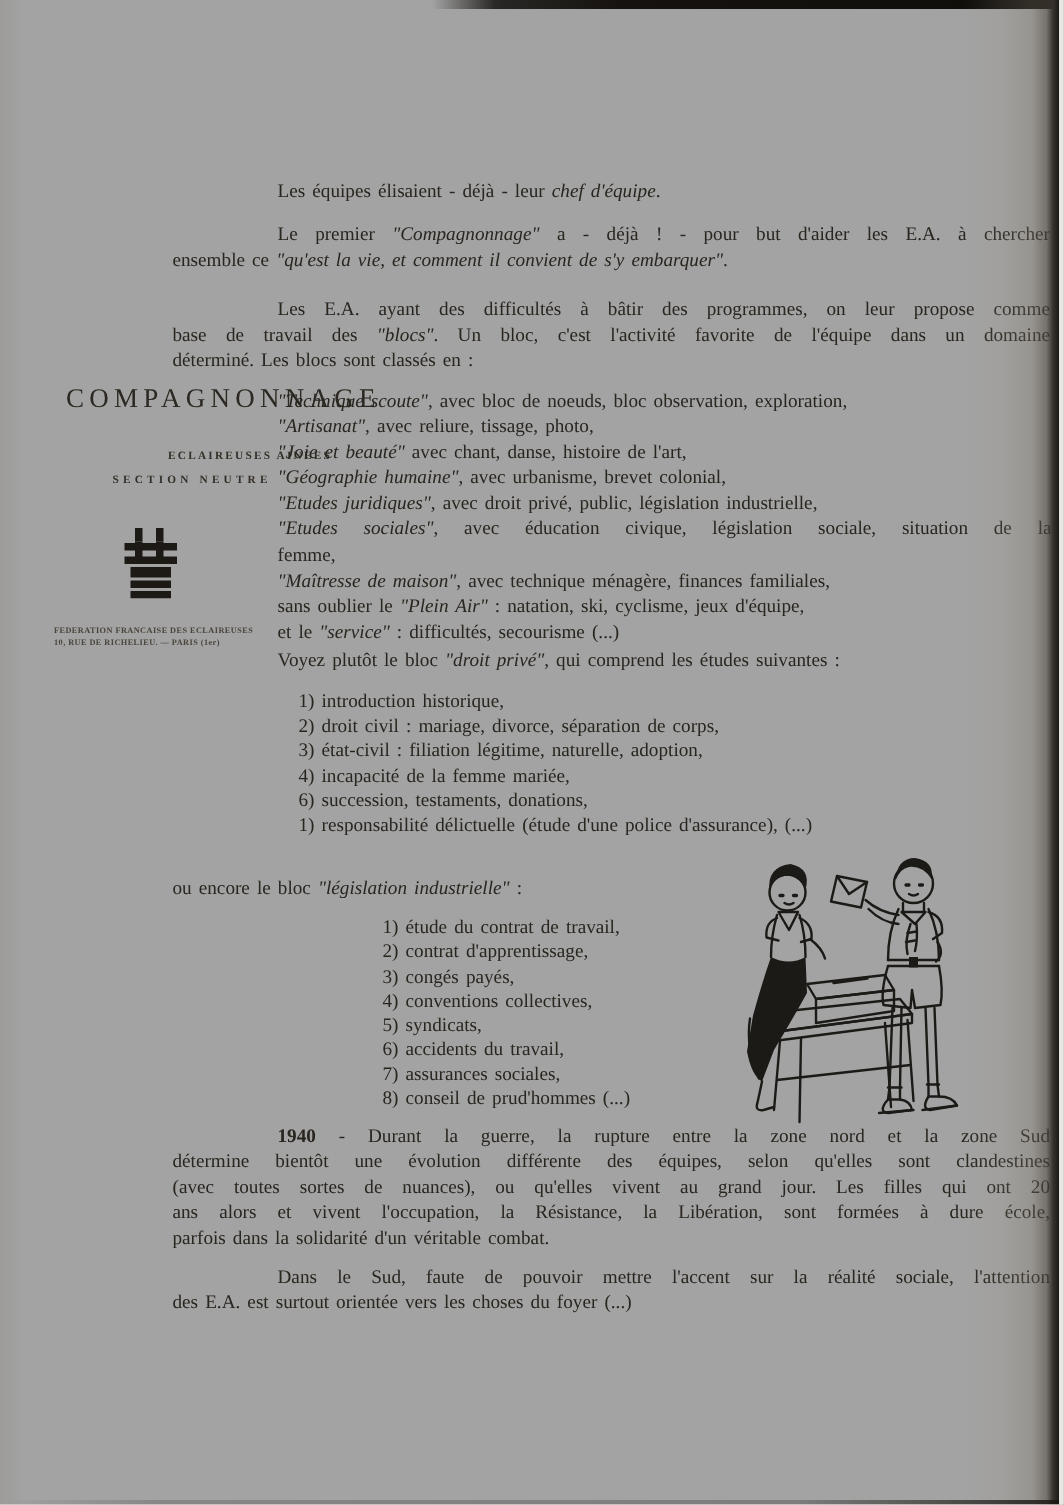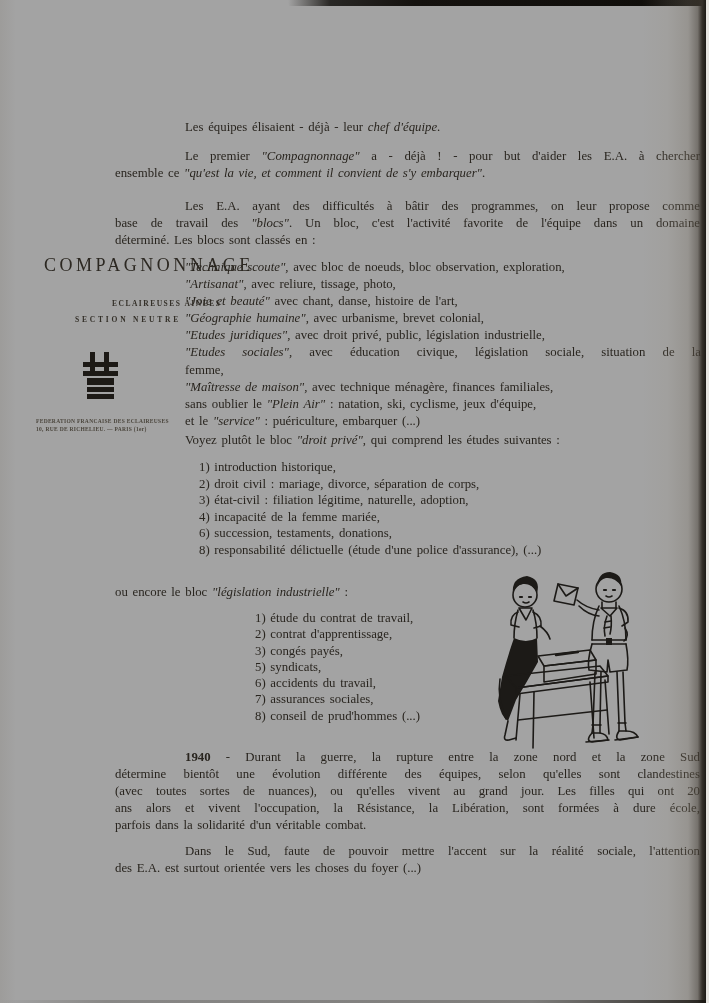--- a/index.html
+++ b/index.html
@@ -97,44 +97,45 @@
   <div class="abs body-text" style="left:185px;top:259px;width:516px;line-height:17.1px;">
       <div class="tl"><em>"Technique scoute"</em><span>, avec bloc de noeuds, bloc observation, exploration,</span></div>
       <div class="tl"><em>"Artisanat"</em><span>, avec reliure, tissage, photo,</span></div>
       <div class="tl"><em>"Joie et beauté"</em><span> avec chant, danse, histoire de l'art,</span></div>
       <div class="tl"><em>"Géographie humaine"</em><span>, avec urbanisme, brevet colonial,</span></div>
       <div class="tl"><em>"Etudes juridiques"</em><span>, avec droit privé, public, législation industrielle,</span></div>
       <div class="tl just"><em>"Etudes sociales"</em><span>, avec éducation civique, législation sociale, situation de la</span></div>
       <div class="tl"><span>femme,</span></div>
       <div class="tl"><em>"Maîtresse de maison"</em><span>, avec technique ménagère, finances familiales,</span></div>
       <div class="tl"><span>sans oublier le </span><em>"Plein Air"</em><span> : natation, ski, cyclisme, jeux d'équipe,</span></div>
-      <div class="tl"><span>et le </span><em>"service"</em><span> : puériculture, embarquer (...)</span></div>
+      <div class="tl"><span>et le </span><em>"service"</em><span> : difficultés, secourisme (...)</span></div>
     </div>
 
   <div class="abs body-text" style="left:185px;top:432px;width:516px;line-height:17px;">
       <div class="tl"><span>Voyez plutôt le bloc </span><em>"droit privé"</em><span>, qui comprend les études suivantes :</span></div>
     </div>
 
   <div class="abs body-text" style="left:185px;top:459px;width:516px;line-height:16.6px;margin-left:14px;">
       <div class="tl"><span>1) introduction historique,</span></div>
       <div class="tl"><span>2) droit civil : mariage, divorce, séparation de corps,</span></div>
       <div class="tl"><span>3) état-civil : filiation légitime, naturelle, adoption,</span></div>
       <div class="tl"><span>4) incapacité de la femme mariée,</span></div>
       <div class="tl"><span>6) succession, testaments, donations,</span></div>
-      <div class="tl"><span>8) responsabilité délictuelle (étude d'une police d'assurance), (...)</span></div>
+      <div class="tl"><span>1) responsabilité délictuelle (étude d'une police d'assurance), (...)</span></div>
     </div>
 
   <div class="abs body-text" style="left:115px;top:584px;width:585px;line-height:17px;">
       <div class="tl"><span>ou encore le bloc </span><em>"législation industrielle"</em><span> :</span></div>
     </div>
 
   <div class="abs body-text" style="left:255px;top:610px;width:420px;line-height:16.3px;">
       <div class="tl"><span>1) étude du contrat de travail,</span></div>
       <div class="tl"><span>2) contrat d'apprentissage,</span></div>
       <div class="tl"><span>3) congés payés,</span></div>
+      <div class="tl"><span>4) conventions collectives,</span></div>
       <div class="tl"><span>5) syndicats,</span></div>
       <div class="tl"><span>6) accidents du travail,</span></div>
       <div class="tl"><span>7) assurances sociales,</span></div>
       <div class="tl"><span>8) conseil de prud'hommes (...)</span></div>
     </div>
 
   <div class="abs" style="left:478px;top:569px;">
     <svg width="192" height="183" viewBox="0 0 192 183">
       <g fill="none" stroke="#1c1a17" stroke-width="1.6" stroke-linecap="round" stroke-linejoin="round">
 

